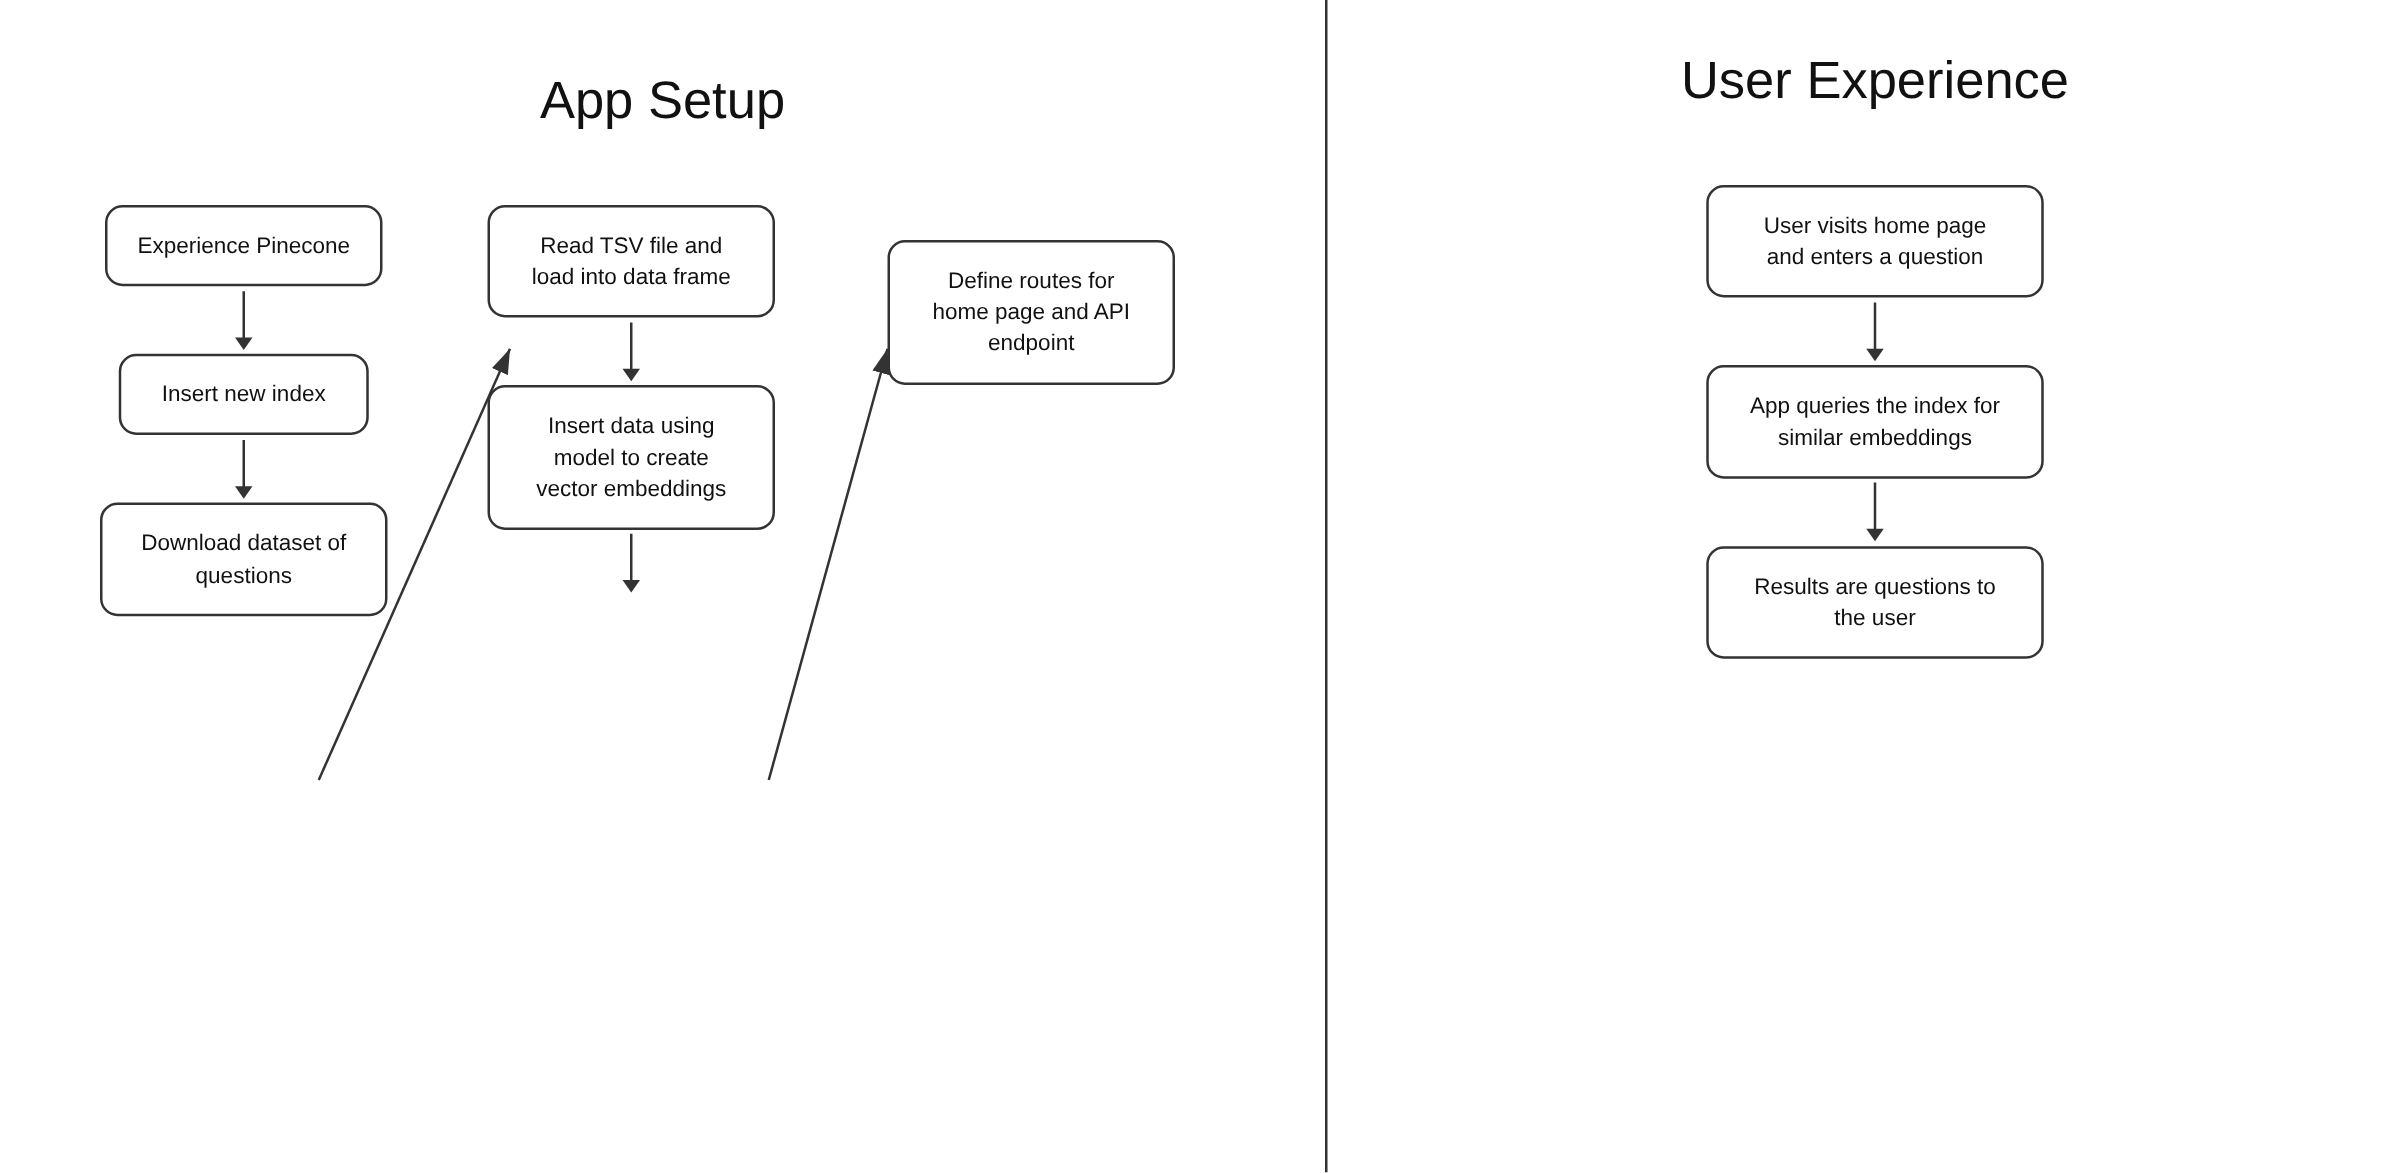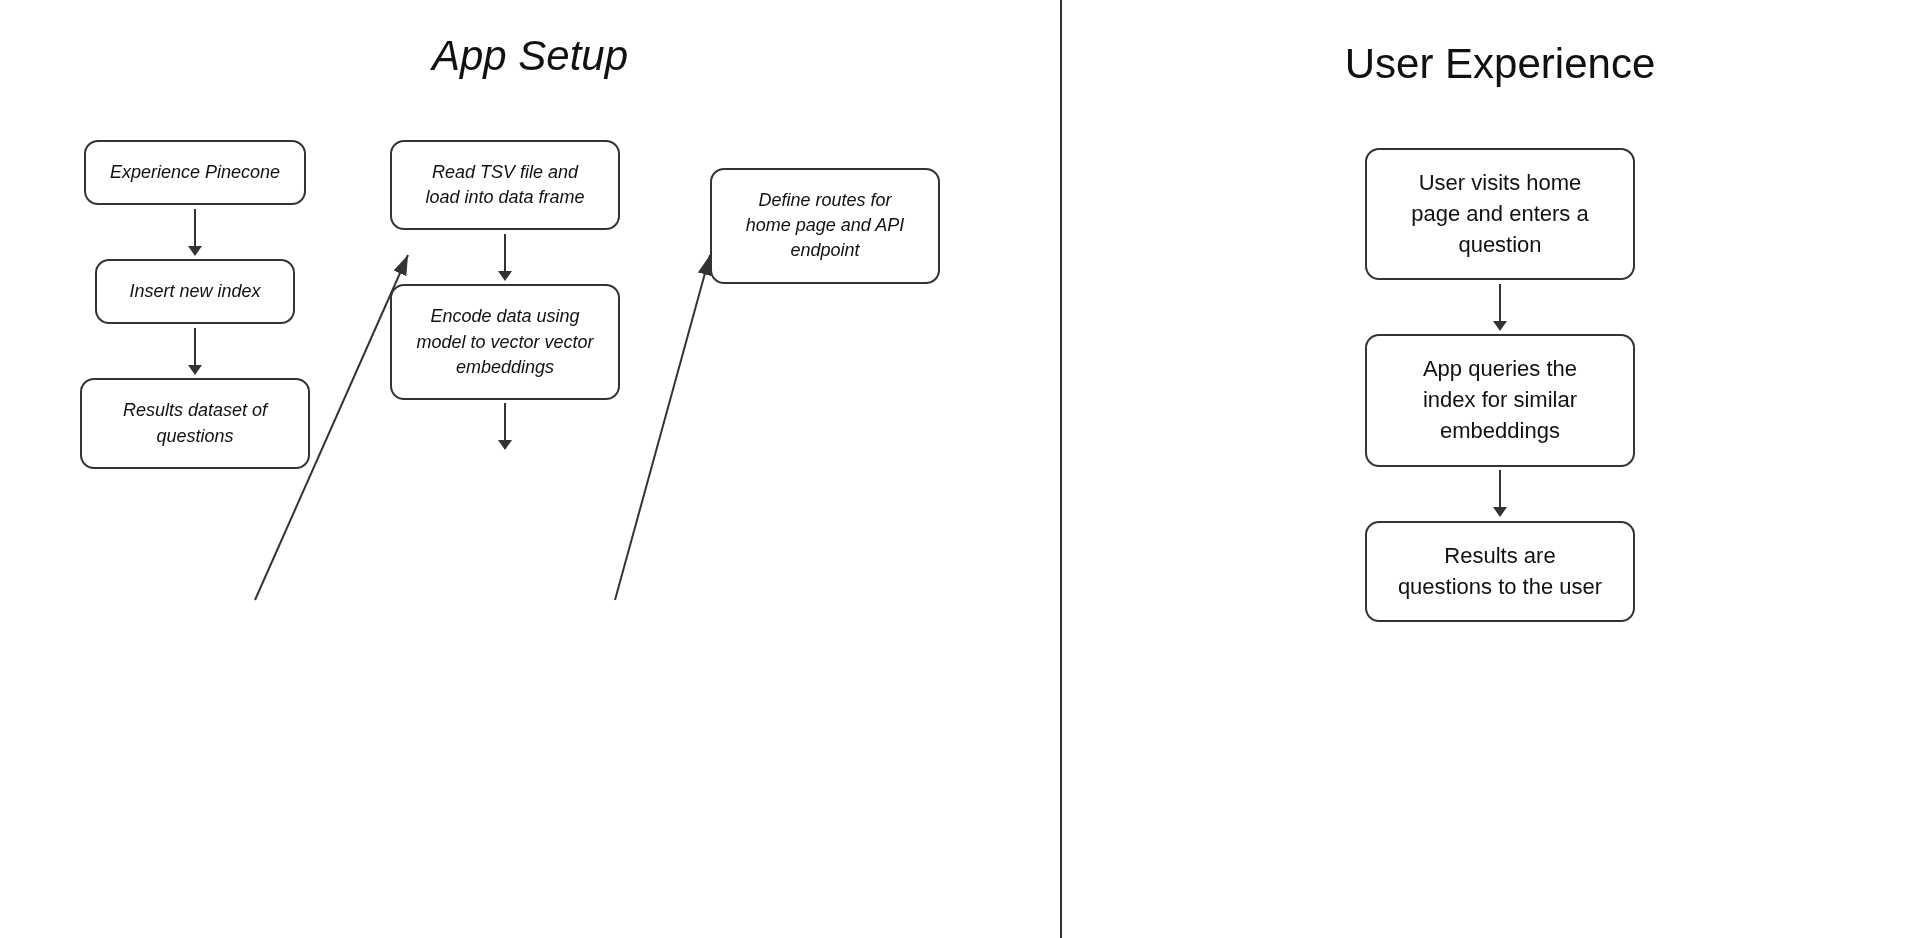--- a/index.html
+++ b/index.html
@@ -19,23 +19,22 @@
       width: 100%;
       height: 100%;
     }
 
     
     .app-setup-section {
       flex: 0 0 1060px;
       display: flex;
       flex-direction: column;
       align-items: center;
-      padding: 32px 20px 20px 20px;
+      padding: 56px 20px 20px 20px;
       position: relative;
-      font-style: italic;
     }
 
     
     .divider {
       width: 2px;
       background: #333;
       margin: 0;
       flex-shrink: 0;
       height: 100%;
     }
@@ -129,21 +128,21 @@
       display: flex;
       flex-direction: column;
       align-items: center;
     }
 
     .ue-box {
       border: 2px solid #333;
       border-radius: 14px;
       padding: 18px 28px;
       text-align: center;
-      font-size: 22px;
+      font-size: 18px;
       line-height: 1.4;
       color: #111;
       background: #fff;
       min-width: 230px;
       max-width: 270px;
     }
   </style>
 </head>
 <body>
 
@@ -165,27 +164,27 @@
         <line x1="205" y1="460" x2="358" y2="115" stroke="#333" stroke-width="2" marker-end="url(#arrowhead)"></line>
 
         <line x1="565" y1="460" x2="660" y2="115" stroke="#333" stroke-width="2" marker-end="url(#arrowhead)"></line>
       </svg>
 
       <div class="flow-column" style="position:absolute; left:30px; top:0;">
         <div class="flow-box">Experience Pinecone</div>
         <div class="arrow-down"></div>
         <div class="flow-box">Insert new index</div>
         <div class="arrow-down"></div>
-        <div class="flow-box">Results dataset of questions</div>
+        <div class="flow-box">Download dataset of questions</div>
       </div>
 
       <div class="flow-column" style="position:absolute; left:340px; top:0;">
         <div class="flow-box">Read TSV file and load into data frame</div>
         <div class="arrow-down"></div>
-        <div class="flow-box">Encode data using model to vector vector embeddings</div>
+        <div class="flow-box">Insert data using model to create vector embeddings</div>
         <div class="arrow-down"></div>
       </div>
 
       <div class="flow-column" style="position:absolute; left:660px; top:0;margin-top:28px;">
         <div class="flow-box">Define routes for home page and API endpoint</div>
       </div>
 
     </div>
   </div>
 

